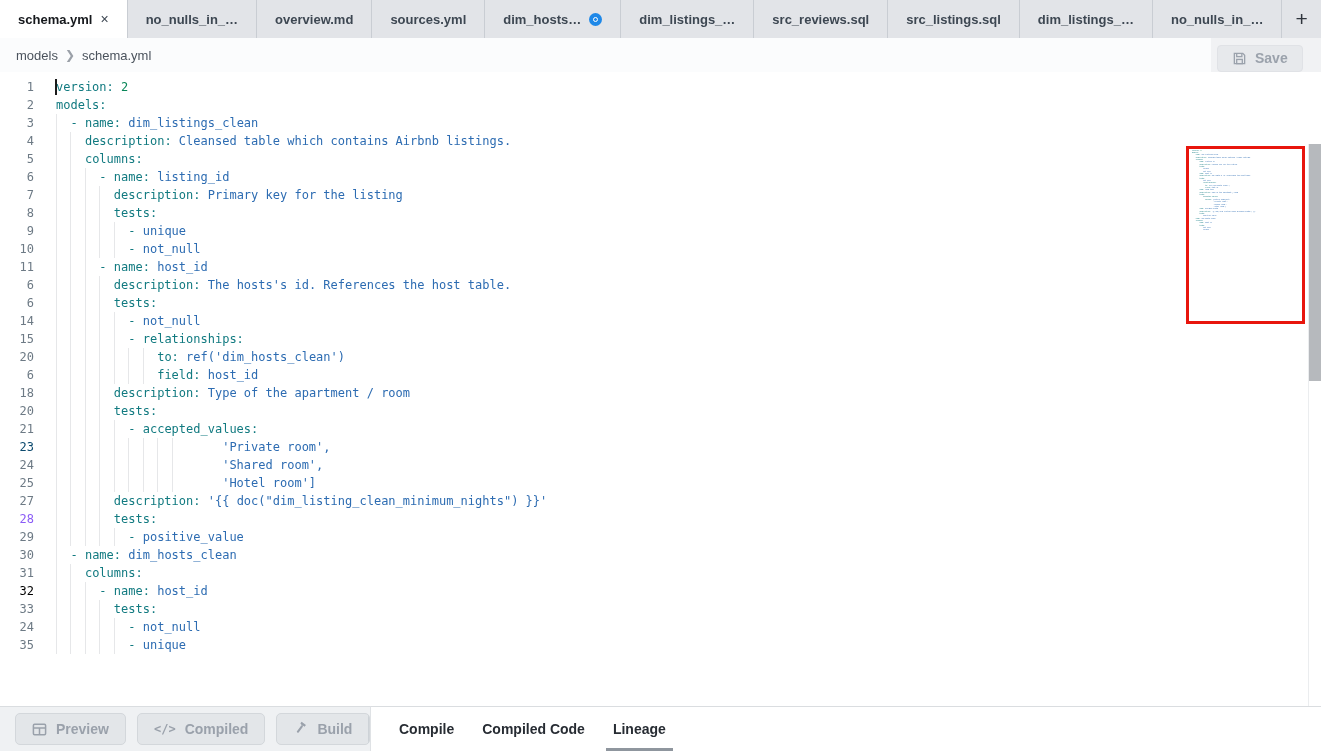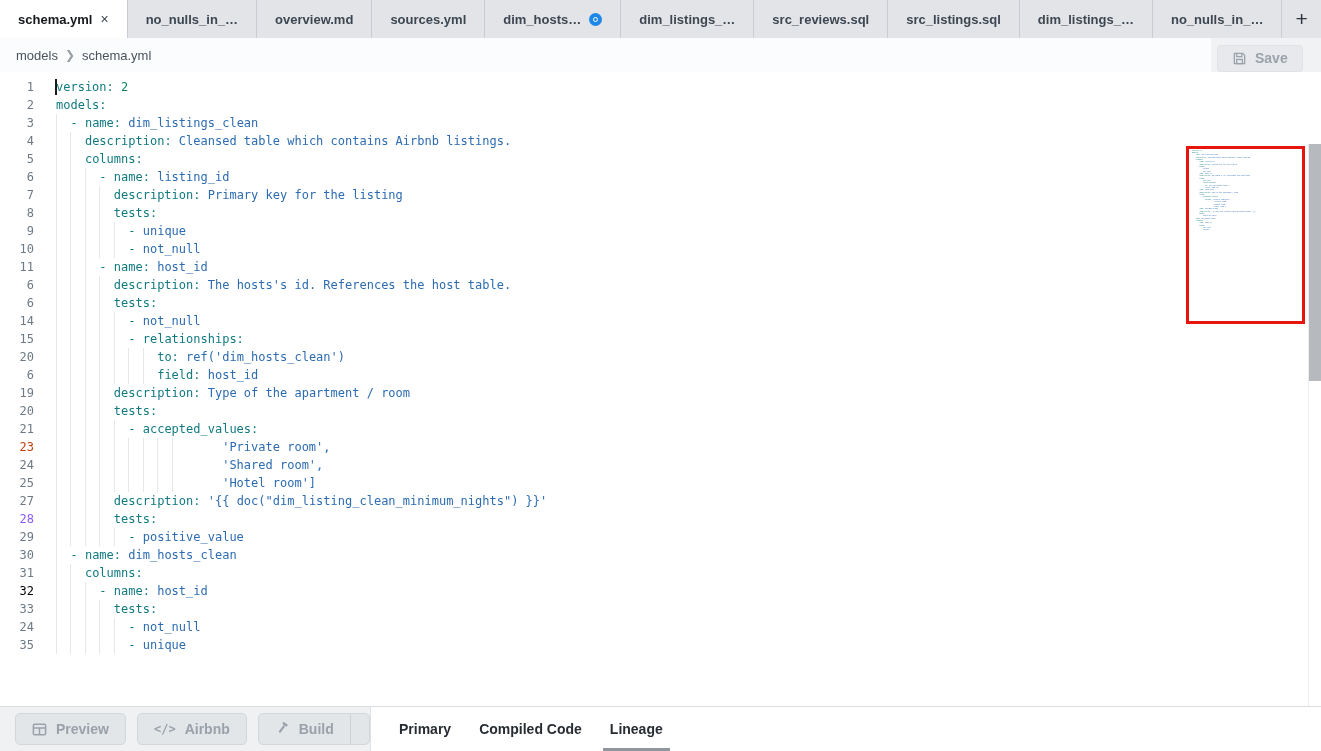--- a/index.html
+++ b/index.html
@@ -270,21 +270,21 @@
         <i class="ig" style="left:56.0px;background:#e6e7e9"></i>
         <i class="ig" style="left:70.4px;background:#e6e7e9"></i>
         <i class="ig" style="left:84.9px;background:#e6e7e9"></i>
         <i class="ig" style="left:99.3px;background:#e6e7e9"></i>
         <i class="ig" style="left:113.8px;background:#e6e7e9"></i>
         <i class="ig" style="left:128.2px;background:#e6e7e9"></i>
         <i class="ig" style="left:142.6px;background:#e6e7e9"></i>
         <span class="ct">              <span style="color:#117a80">field:</span> <span style="color:#2d6cb2">host_id</span></span>
       </div>
       <div class="cl">
-        <span class="ln" style="color:#6d7a85">19</span>
+        <span class="ln" style="color:#6d7a85">18</span>
         <i class="ig" style="left:56.0px;background:#e6e7e9"></i>
         <i class="ig" style="left:70.4px;background:#e6e7e9"></i>
         <i class="ig" style="left:84.9px;background:#e6e7e9"></i>
         <i class="ig" style="left:99.3px;background:#e6e7e9"></i>
         <span class="ct">        <span style="color:#117a80">description:</span> <span style="color:#2d6cb2">Type of the apartment / room</span></span>
       </div>
       <div class="cl">
         <span class="ln" style="color:#6d7a85">20</span>
         <i class="ig" style="left:56.0px;background:#e6e7e9"></i>
         <i class="ig" style="left:70.4px;background:#e6e7e9"></i>
@@ -295,21 +295,21 @@
       <div class="cl">
         <span class="ln" style="color:#6d7a85">21</span>
         <i class="ig" style="left:56.0px;background:#e6e7e9"></i>
         <i class="ig" style="left:70.4px;background:#e6e7e9"></i>
         <i class="ig" style="left:84.9px;background:#e6e7e9"></i>
         <i class="ig" style="left:99.3px;background:#e6e7e9"></i>
         <i class="ig" style="left:113.8px;background:#e6e7e9"></i>
         <span class="ct">          <span style="color:#117a80">- </span><span style="color:#117a80">accepted_values:</span></span>
       </div>
       <div class="cl">
-        <span class="ln" style="color:#c2410c">23</span>
+        <span class="ln" style="color:#0c4a6e">23</span>
         <i class="ig" style="left:56.0px;background:#e6e7e9"></i>
         <i class="ig" style="left:70.4px;background:#e6e7e9"></i>
         <i class="ig" style="left:84.9px;background:#e6e7e9"></i>
         <i class="ig" style="left:99.3px;background:#e6e7e9"></i>
         <i class="ig" style="left:113.8px;background:#e6e7e9"></i>
         <i class="ig" style="left:128.2px;background:#e6e7e9"></i>
         <i class="ig" style="left:142.6px;background:#e6e7e9"></i>
         <i class="ig" style="left:157.1px;background:#e6e7e9"></i>
         <i class="ig" style="left:171.5px;background:#e6e7e9"></i>
         <span class="ct">                       <span style="color:#2d6cb2">'Private room',</span></span>
@@ -460,40 +460,40 @@
       <span>
         <svg width="15" height="15" viewBox="0 0 16 16" fill="none" stroke="#9aa1ab" stroke-width="1.6">
           <rect x="1.5" y="2.5" width="13" height="11" rx="1.2"></rect>
           <path d="M1.5 6.5 h13 M8 6.5 v7"></path>
         </svg>
       </span>
       <span>Preview</span>
     </button>
     <button class="btn">
       <span class="btn-code-glyph">&lt;/&gt;</span>
-      <span>Airbnb</span>
+      <span>Compiled</span>
     </button>
     <div class="btn-group">
       <span class="seg">
         <span>
           <svg width="15" height="15" viewBox="0 0 16 16" fill="#9aa1ab">
             <path d="M9.2 1.8 l4.6 3.4 -1.4 1.9 -1.5-1.1 -0.4 0.5 -1.9-1.4 0.4-0.5 -1.2-0.9 z"></path>
             <rect x="6.2" y="5.2" width="2.2" height="9" rx="0.8" transform="rotate(36 7.3 9.7)"></rect>
           </svg>
         </span>
         <span>Build</span>
       </span>
       <span class="seg chev">
         
       </span>
     </div>
   </div>
   <div class="bb-right">
     <div class="bb-tab">
-      <span>Primary</span>
+      <span>Compile</span>
     </div>
     <div class="bb-tab">
       <span>Compiled Code</span>
     </div>
     <div class="bb-tab active">
       <span>Lineage</span>
         <i class="ul"></i>
     </div>
   </div>
 </div>

